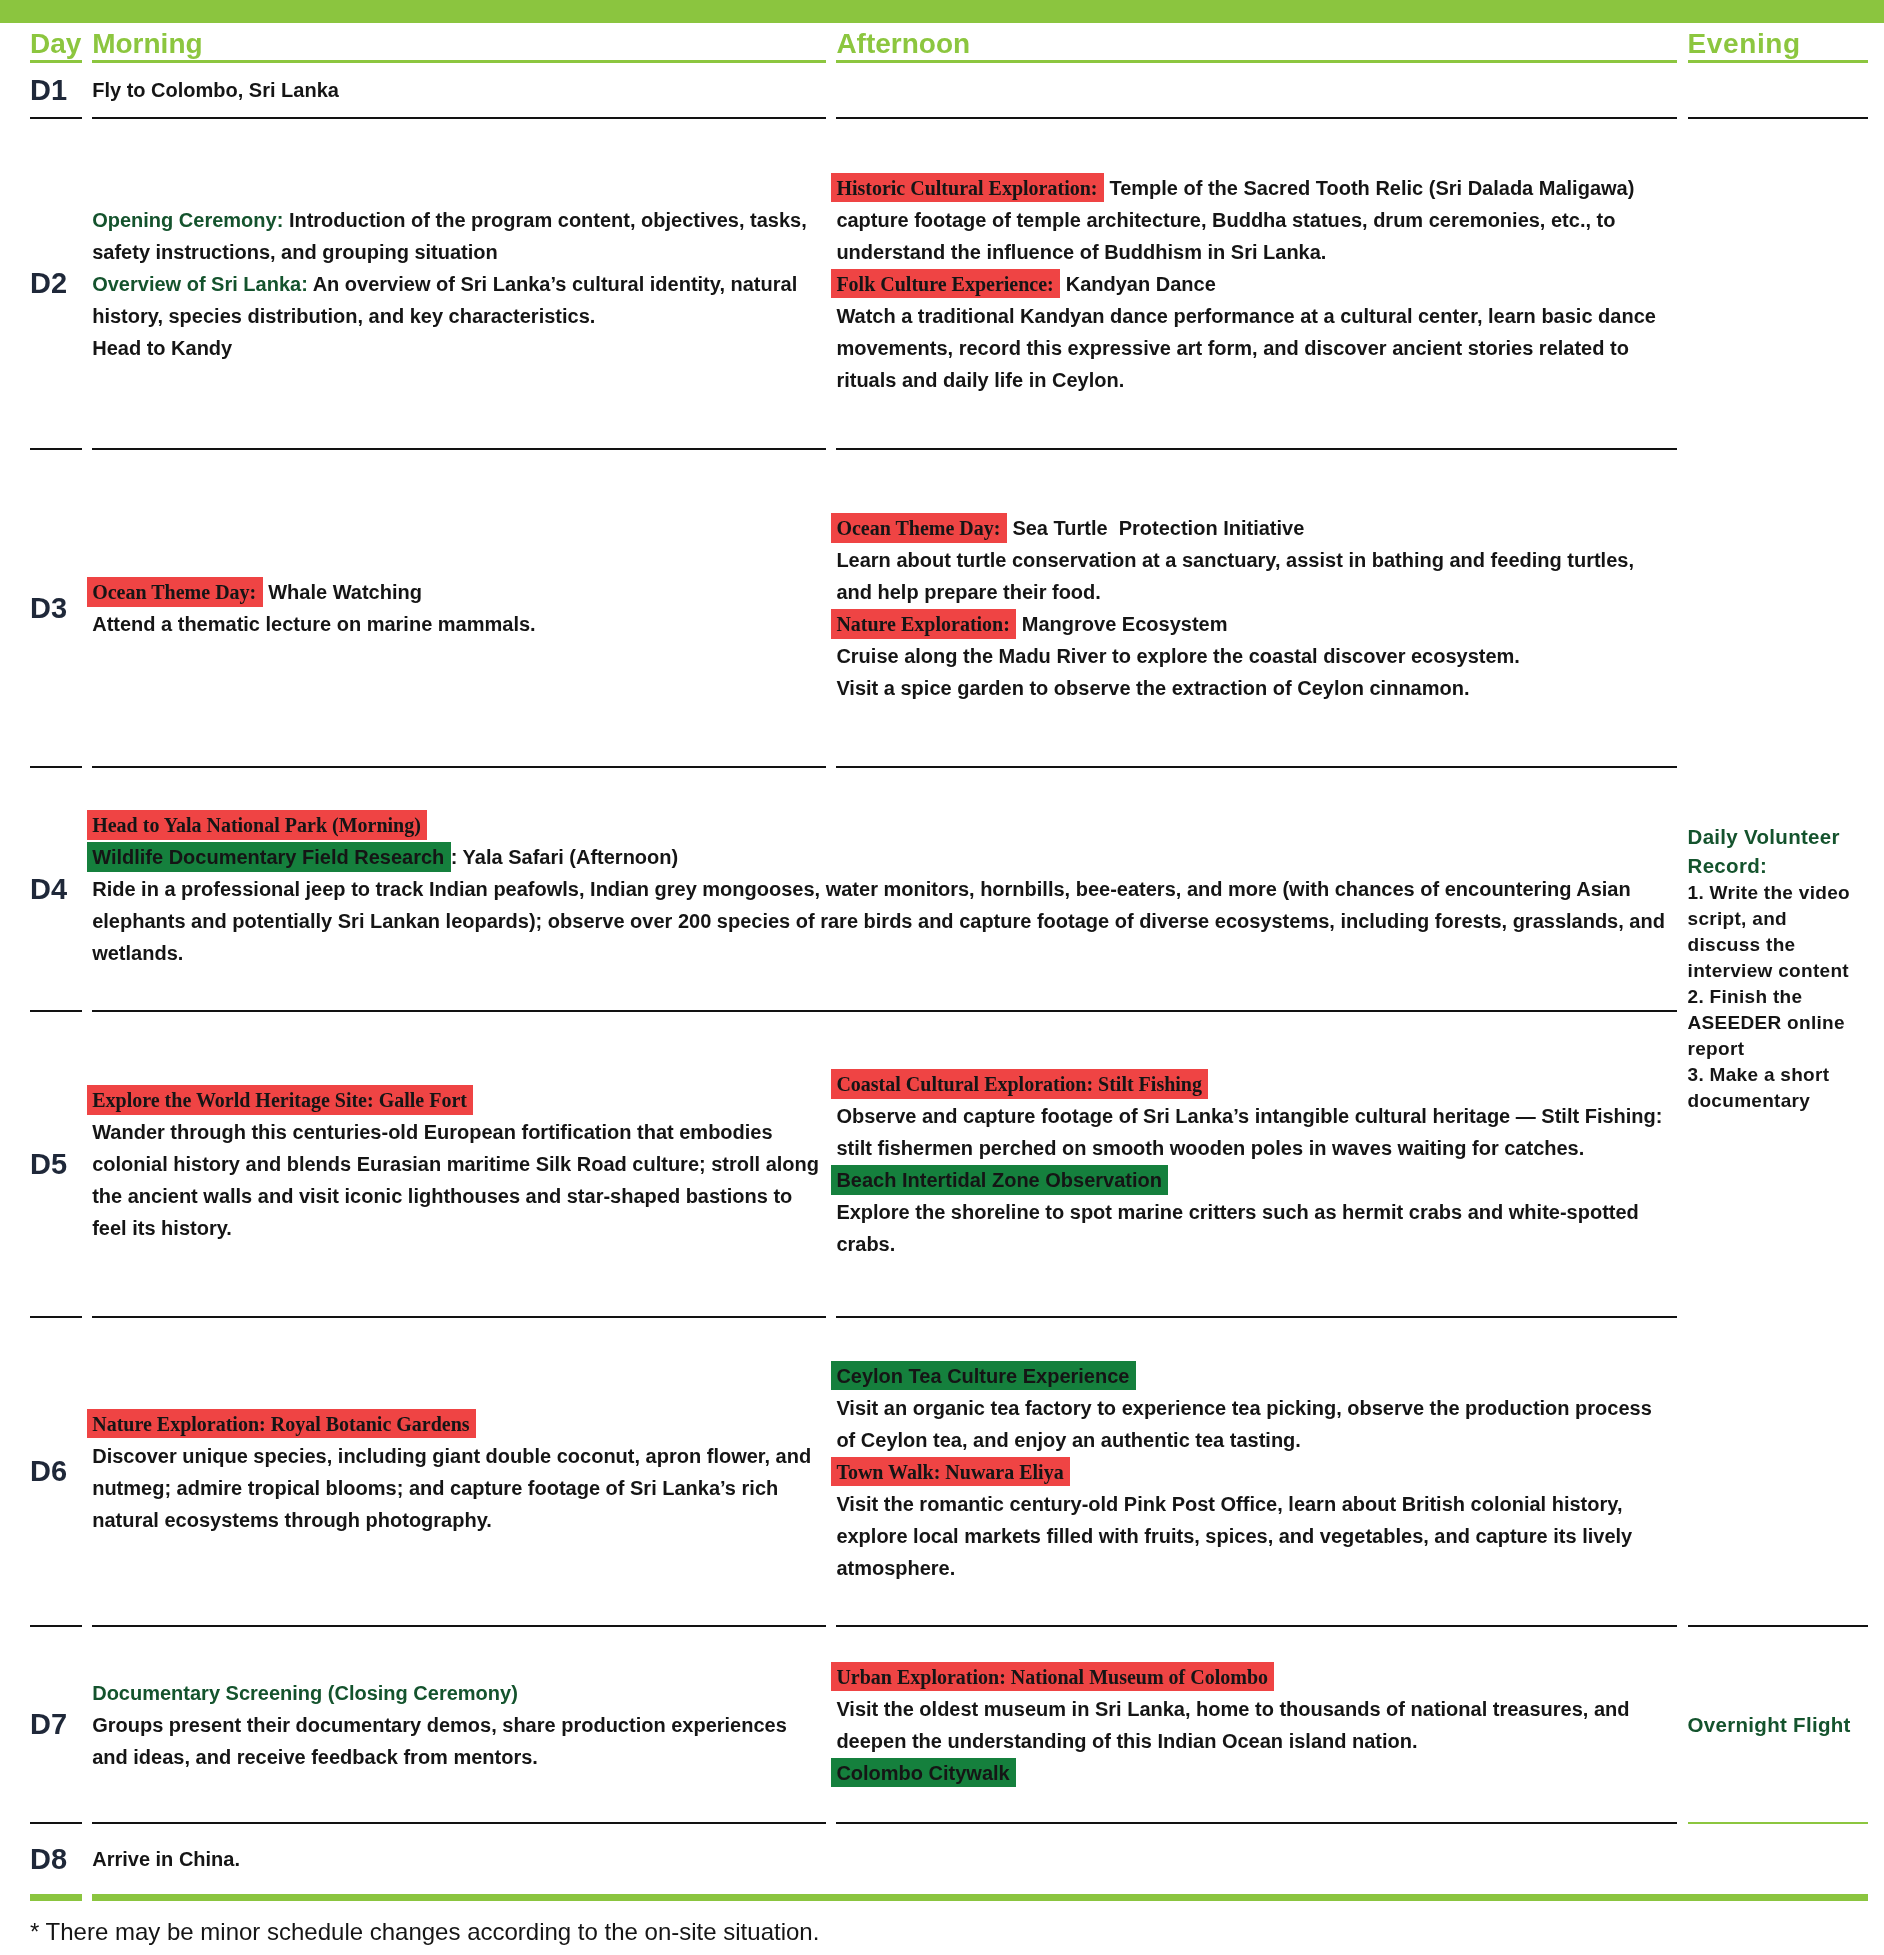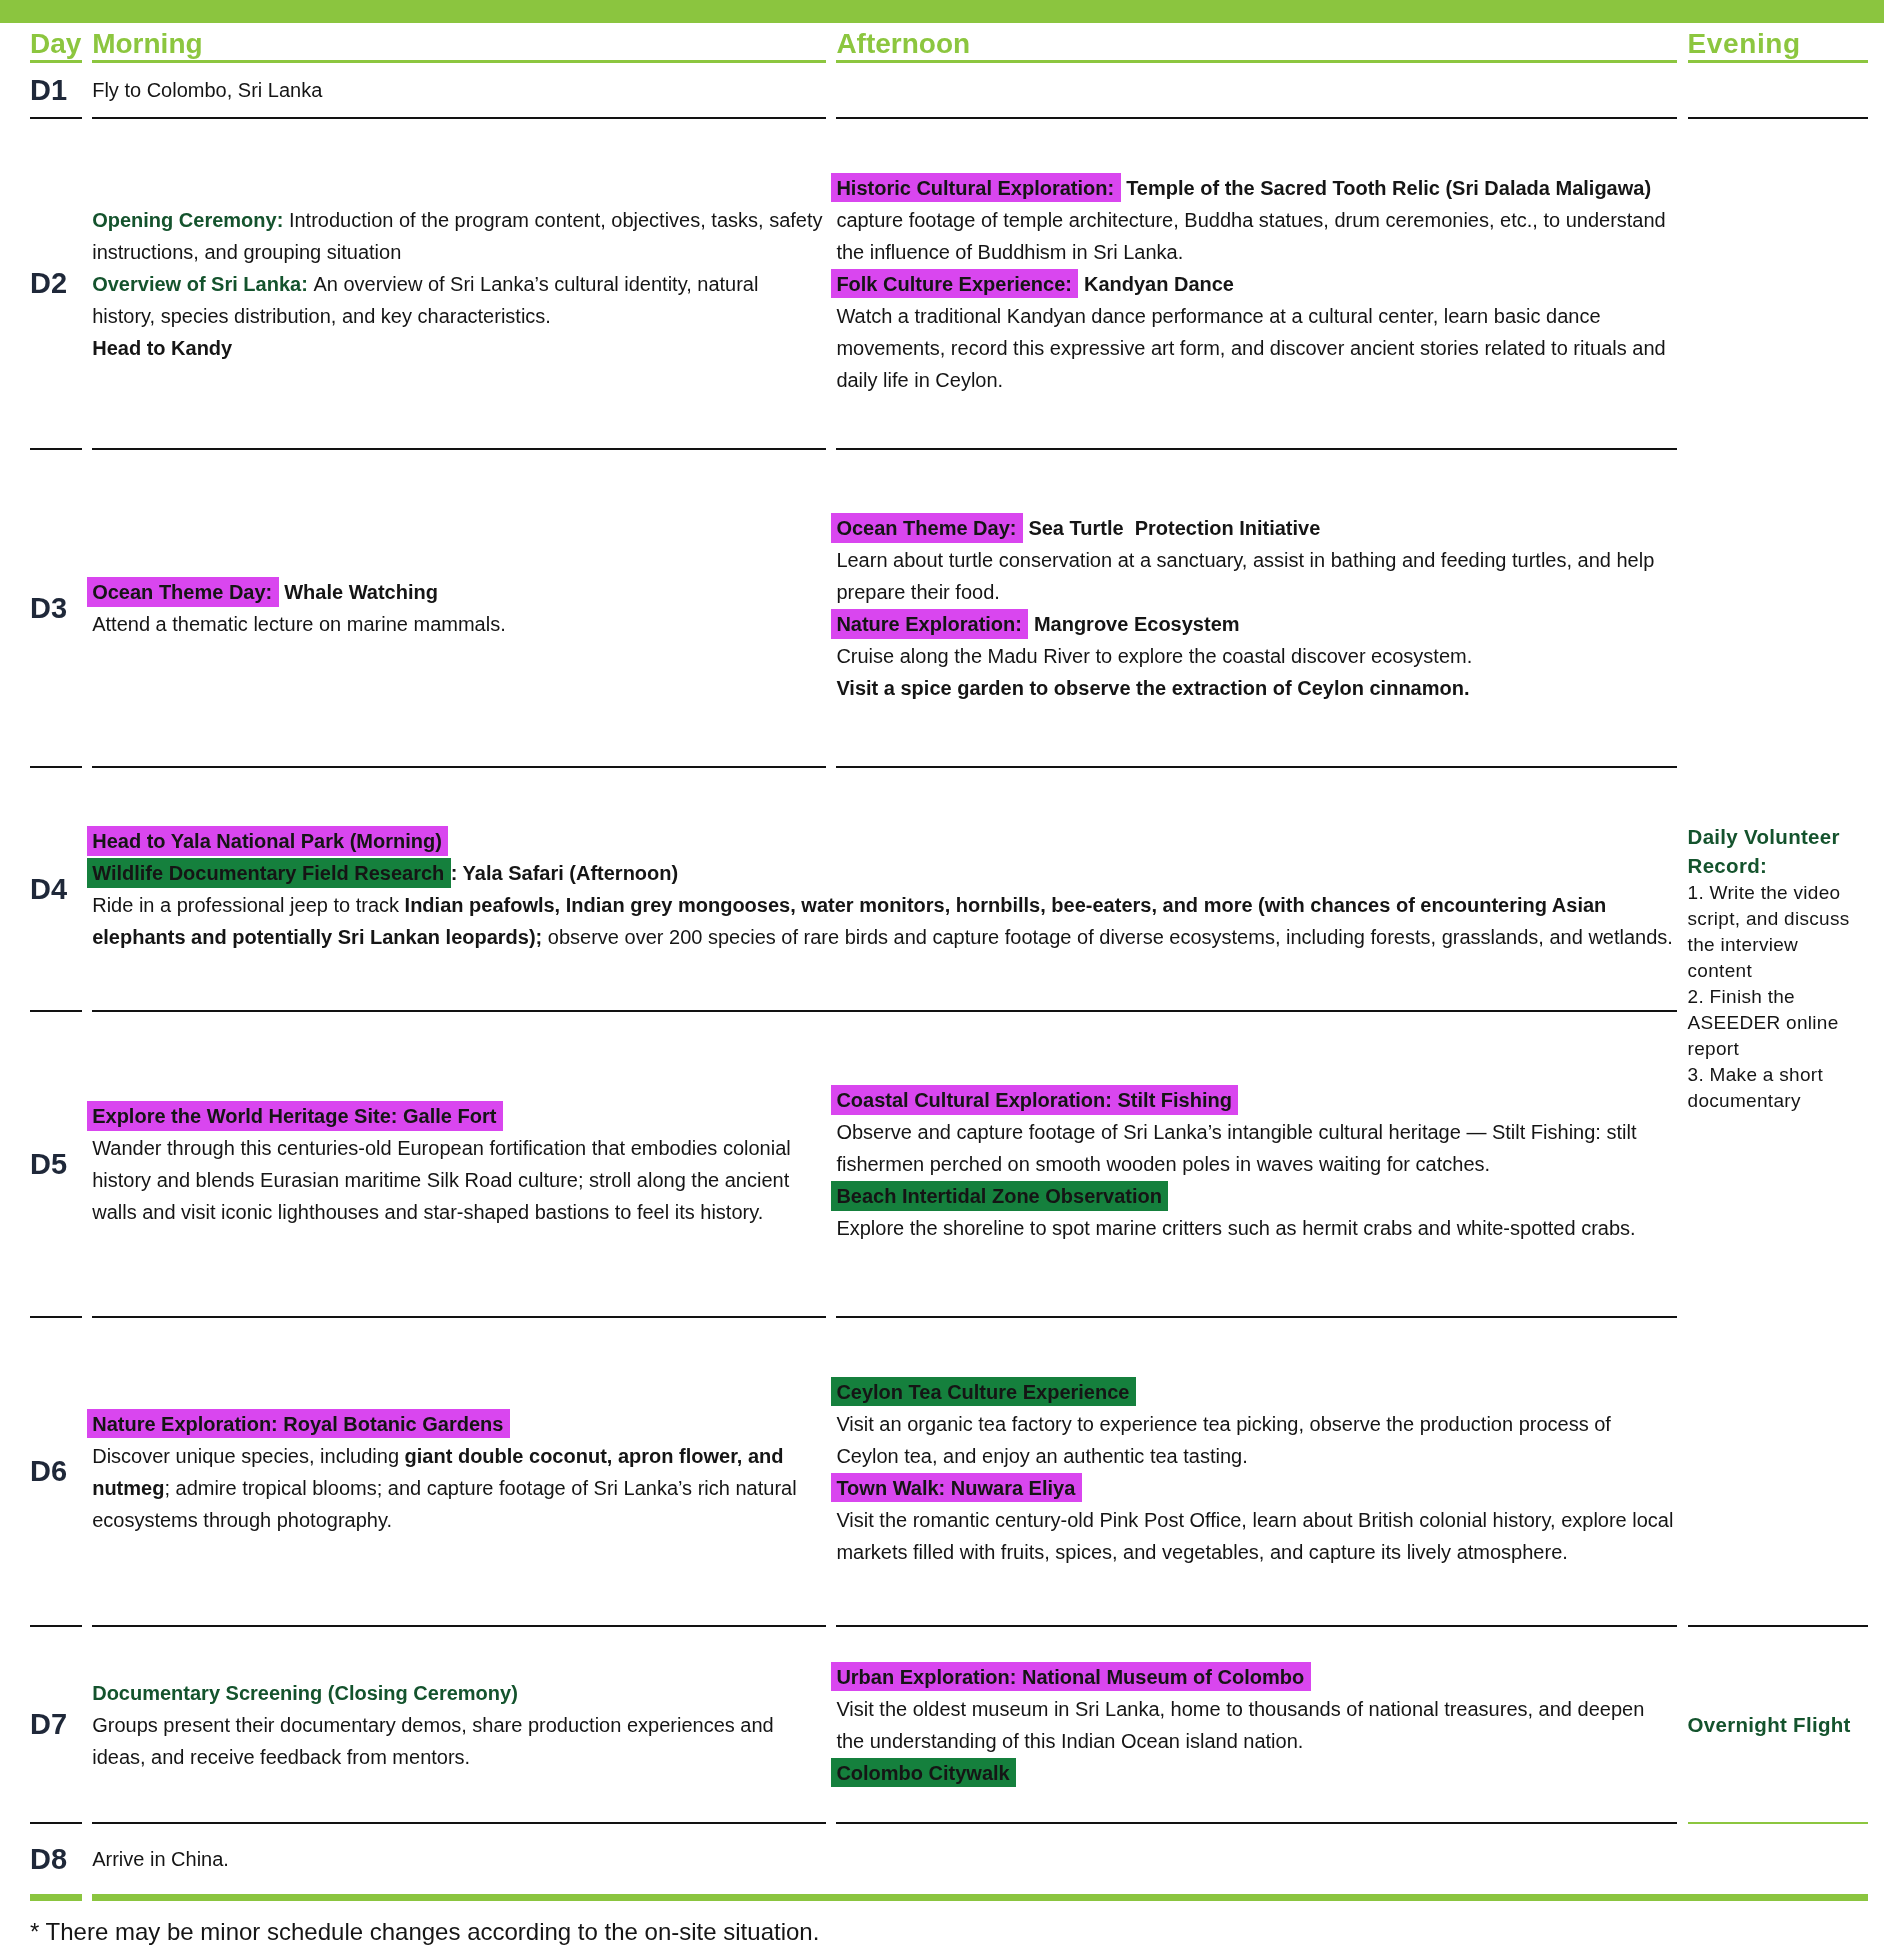--- a/index.html
+++ b/index.html
@@ -19,28 +19,28 @@
   .bg{border-bottom:3.2px solid #8cc63f;}
   .bb{border-bottom:2.6px solid #121212;}
   .bgl{border-bottom:2.6px solid #8cc63f;}
   .bgthick{border-bottom:7.7px solid #8bc53f;}
   .daycell{font-size:29px;font-weight:700;color:#1f2839;}
   .cell p{margin:0;font-size:20px;line-height:32px;white-space:pre-wrap;}
   .sp-tight{margin-top:7.7px;}
   .sp-gap{margin-top:23px;}
   .sp-gaplg{margin-top:42px;}
   .sp-none{margin-top:0;}
-  .r-n{font-weight:400;}
+  .r-n{font-weight:700;}
   .r-b{font-weight:700;}
   .r-gb{color:#14532d;font-weight:700;}
   .r-hb,.r-hg{
     font-weight:700;padding:3.8px 6.4px 3.8px 5.1px;margin-left:-5.1px;
     -webkit-box-decoration-break:clone;box-decoration-break:clone;
   }
-  .r-hb{background:#d946ef;}
+  .r-hb{background:#ef4444;font-family:Liberation Serif, serif;}
   .r-hg{background:#15803d;}
   .evcell{letter-spacing:0.3px;}
   .evcell p{font-size:19px;line-height:26px;}
   .evcell .r-gb{font-size:20.5px;line-height:29px;}
   .evmerged{justify-content:flex-start;padding-top:703px;}
   .evheader{letter-spacing:0.6px;}
   .footnote{margin:16.6px 16px 0 30px;font-size:24px;color:#151515;}
 </style>
 </head>
 <body>

